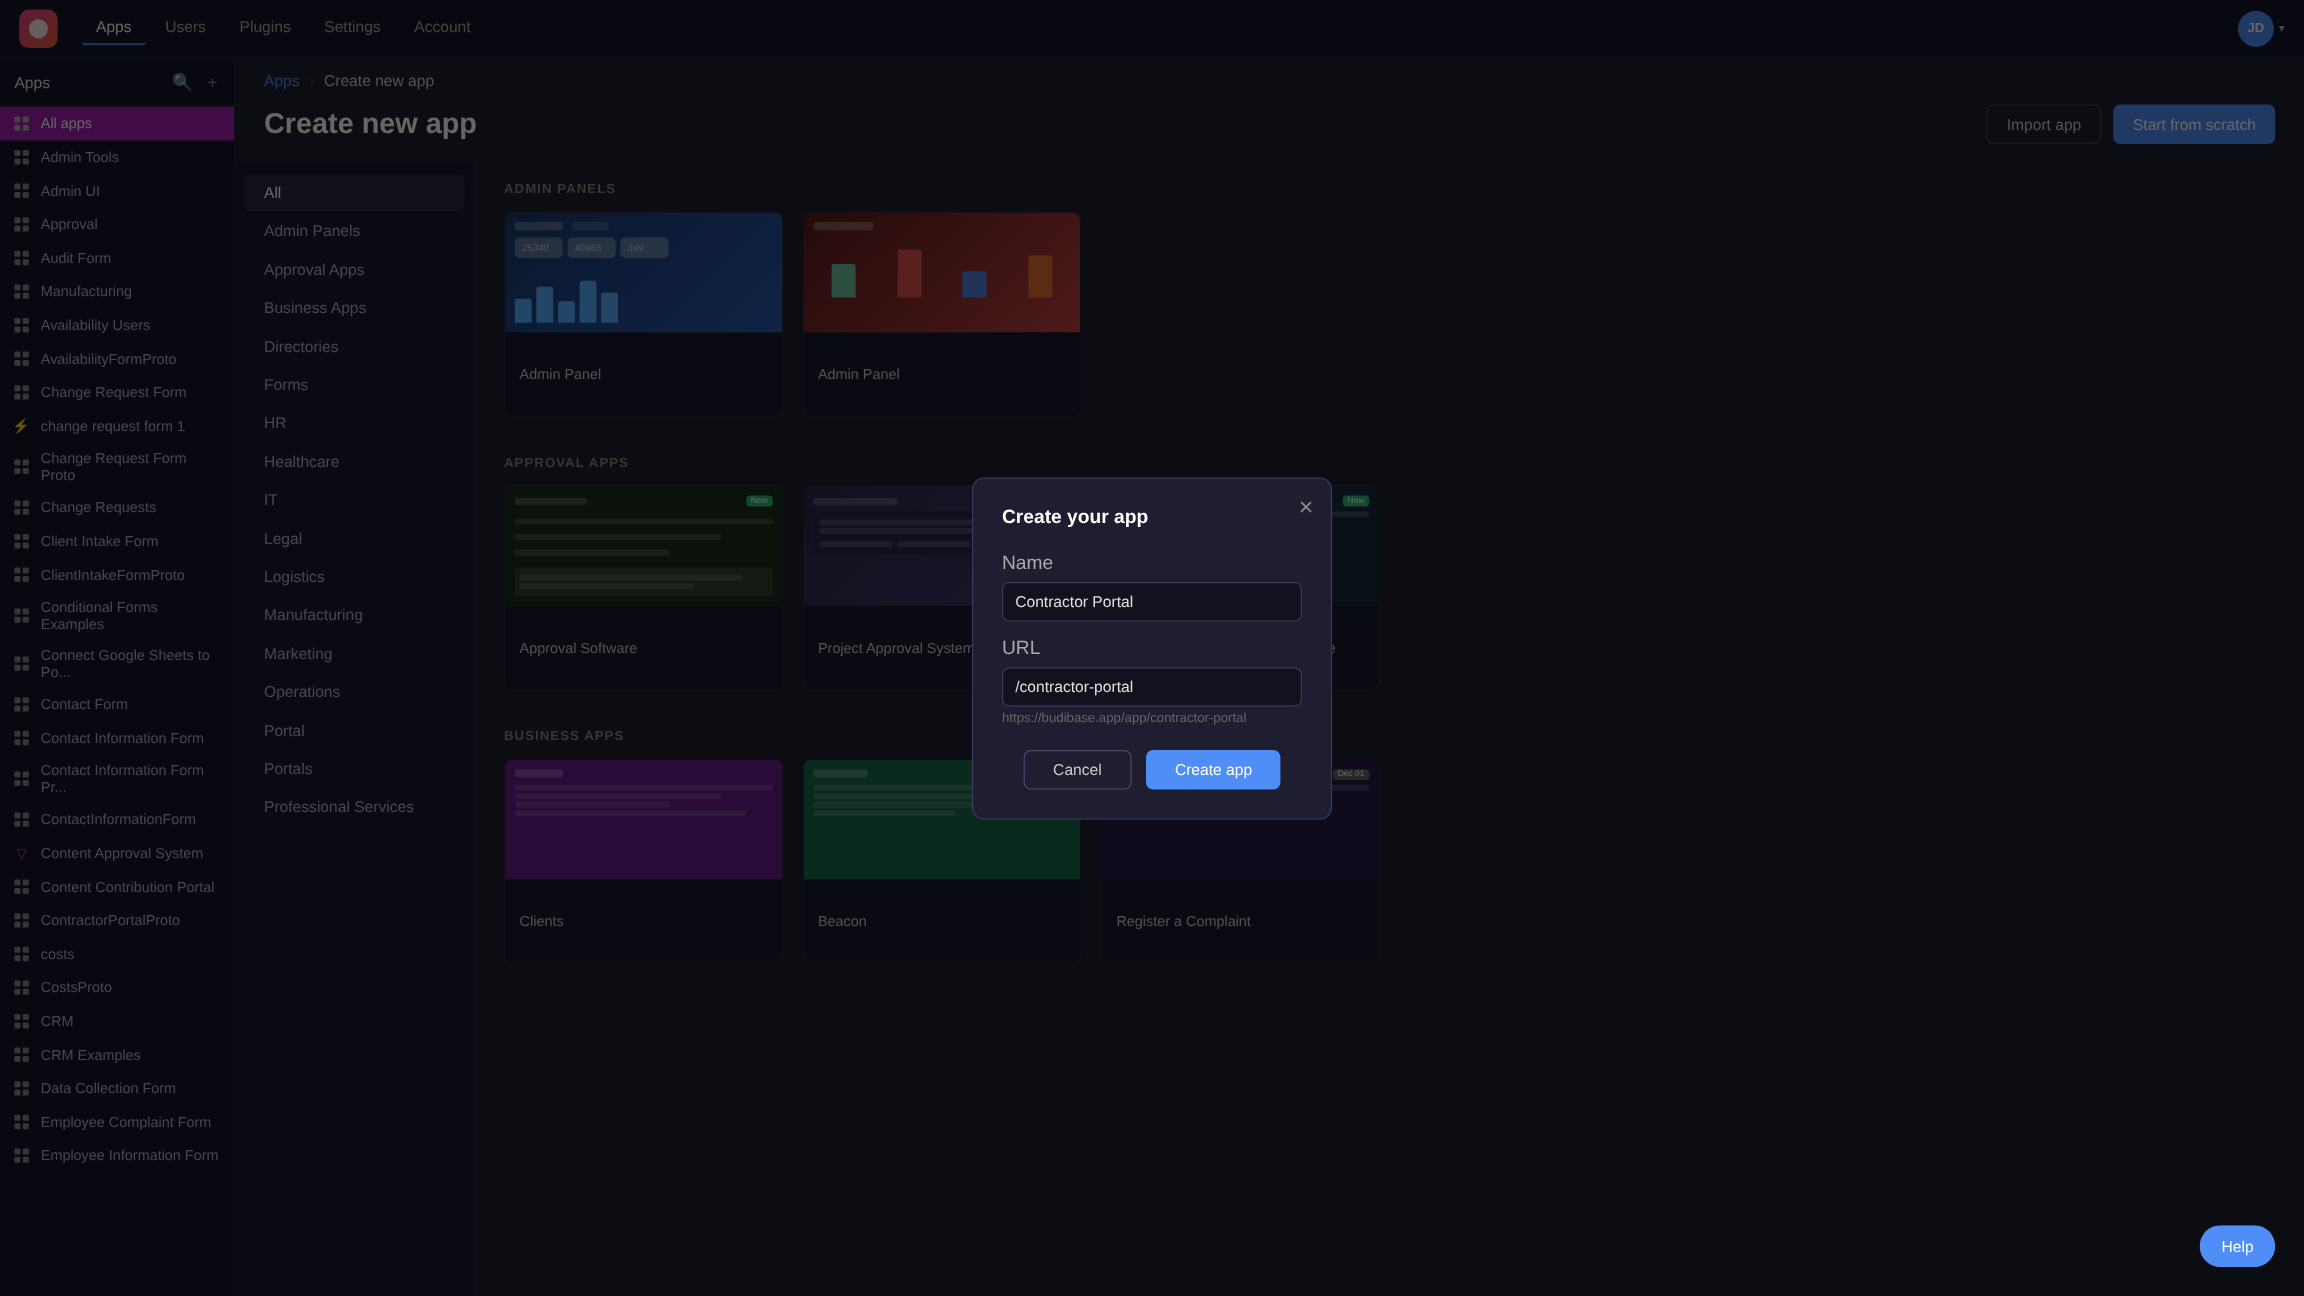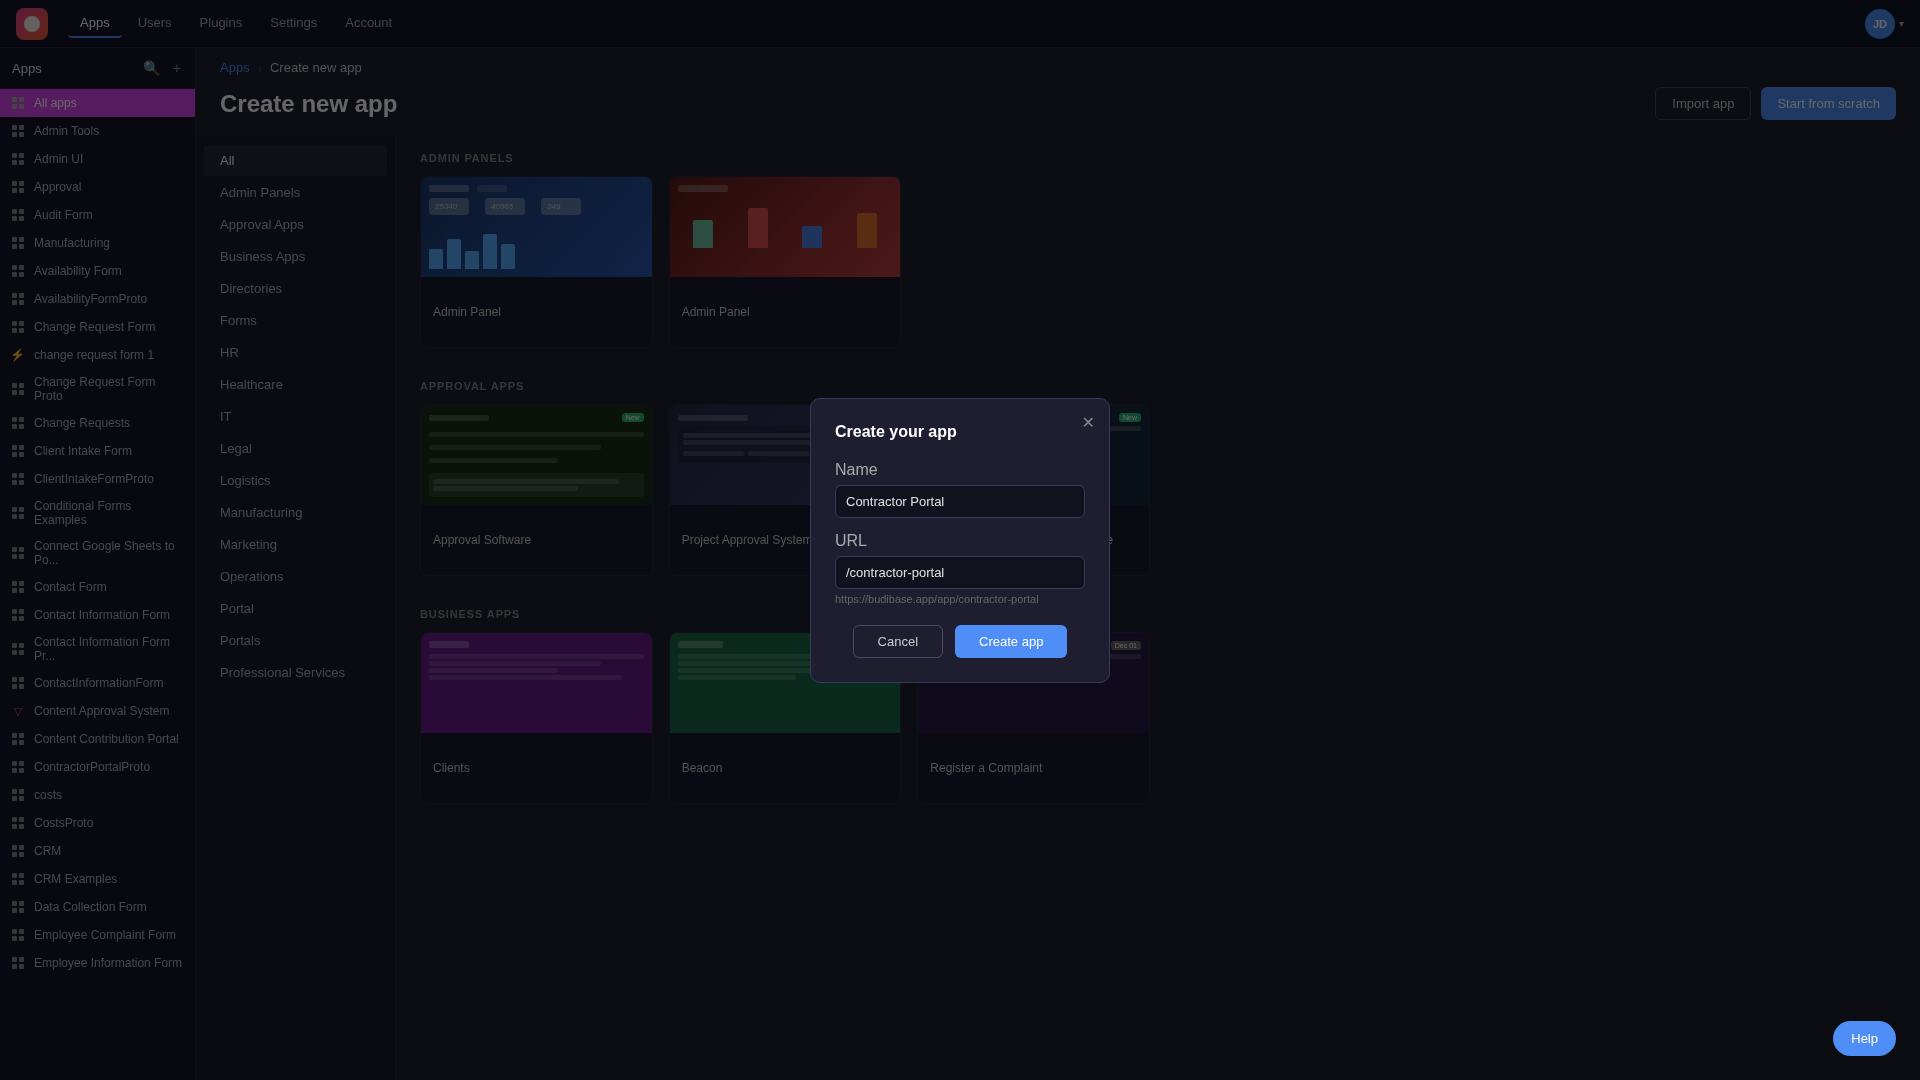--- a/index.html
+++ b/index.html
@@ -24,21 +24,21 @@
     .sidebar { width: 196px; background: #16162a; border-right: 1px solid #2a2a3e; display: flex; flex-direction: column; overflow: hidden; flex-shrink: 0; }
     .sidebar-header { display: flex; align-items: center; justify-content: space-between; padding: 10px 12px; border-bottom: 1px solid #2a2a3e; }
     .sidebar-title { font-size: 13px; color: #e0e0e0; font-weight: 500; }
     .sidebar-actions { display: flex; gap: 8px; }
     .sidebar-icon-btn { color: #888; cursor: pointer; font-size: 14px; background: none; border: none; padding: 2px; }
     .sidebar-items { overflow-y: auto; flex: 1; }
     .sidebar-items::-webkit-scrollbar { width: 4px; }
     .sidebar-items::-webkit-scrollbar-track { background: transparent; }
     .sidebar-items::-webkit-scrollbar-thumb { background: #3a3a5e; border-radius: 2px; }
     .sidebar-item { display: flex; align-items: center; gap: 8px; padding: 6px 10px; cursor: pointer; font-size: 12px; color: #b0b0c0; }
-    .sidebar-item.active { background: #d946ef; color: #fff; }
+    .sidebar-item.active { background: #a21caf; color: #fff; }
     .sidebar-item-icon { width: 16px; height: 16px; display: flex; align-items: center; justify-content: center; flex-shrink: 0; }
     .grid-icon { display: grid; grid-template-columns: 1fr 1fr; gap: 1.5px; width: 12px; height: 12px; }
     .grid-dot { background: #888; border-radius: 1px; }
     .sidebar-item.active .grid-dot { background: #aaa; }
     .special-icon { font-size: 12px; }
 
     
     .content { flex: 1; display: flex; flex-direction: column; overflow: hidden; background: #1e1e30; }
     .breadcrumb { display: flex; align-items: center; gap: 8px; padding: 12px 24px 4px; font-size: 13px; color: #888; }
     .breadcrumb-link { color: #4f8ef7; cursor: pointer; }
@@ -198,21 +198,21 @@
       </div>
       <div class="sidebar-item">
         <div class="sidebar-item-icon">
             <div class="grid-icon">
               <div class="grid-dot"></div>
               <div class="grid-dot"></div>
               <div class="grid-dot"></div>
               <div class="grid-dot"></div>
             </div>
           </div>
-        <span>Availability Form</span>
+        <span>Availability Users</span>
       </div>
       <div class="sidebar-item">
         <div class="sidebar-item-icon">
             <div class="grid-icon">
               <div class="grid-dot"></div>
               <div class="grid-dot"></div>
               <div class="grid-dot"></div>
               <div class="grid-dot"></div>
             </div>
           </div>
@@ -493,21 +493,21 @@
 
         <div class="section-label">ADMIN PANELS</div>
         <div class="cards-grid">
           <div class="card">
             <div class="card-preview">
               <div class="preview-admin1">
                 <div style="display:flex;gap:8px;margin-bottom:6px;">
                   <div style="background:rgba(255,255,255,0.25);height:7px;width:40px;border-radius:2px;"></div>
                   <div style="background:rgba(255,255,255,0.15);height:7px;width:30px;border-radius:2px;"></div>
                 </div>
-                <div style="display:flex;gap:16px;margin-bottom:5px;font-style:italic;">
+                <div style="display:flex;gap:4px;margin-bottom:5px;font-style:italic;">
                   <div style="background:rgba(255,255,255,0.3);border-radius:4px;padding:4px 6px;min-width:40px;">
                     <div style="font-size:8px;color:rgba(255,255,255,0.6);">25340</div>
                   </div>
                   <div style="background:rgba(255,255,255,0.3);border-radius:4px;padding:4px 6px;min-width:40px;">
                     <div style="font-size:8px;color:rgba(255,255,255,0.6);">40965</div>
                   </div>
                   <div style="background:rgba(255,255,255,0.3);border-radius:4px;padding:4px 6px;min-width:40px;">
                     <div style="font-size:8px;color:rgba(255,255,255,0.6);">349</div>
                   </div>
                 </div>

